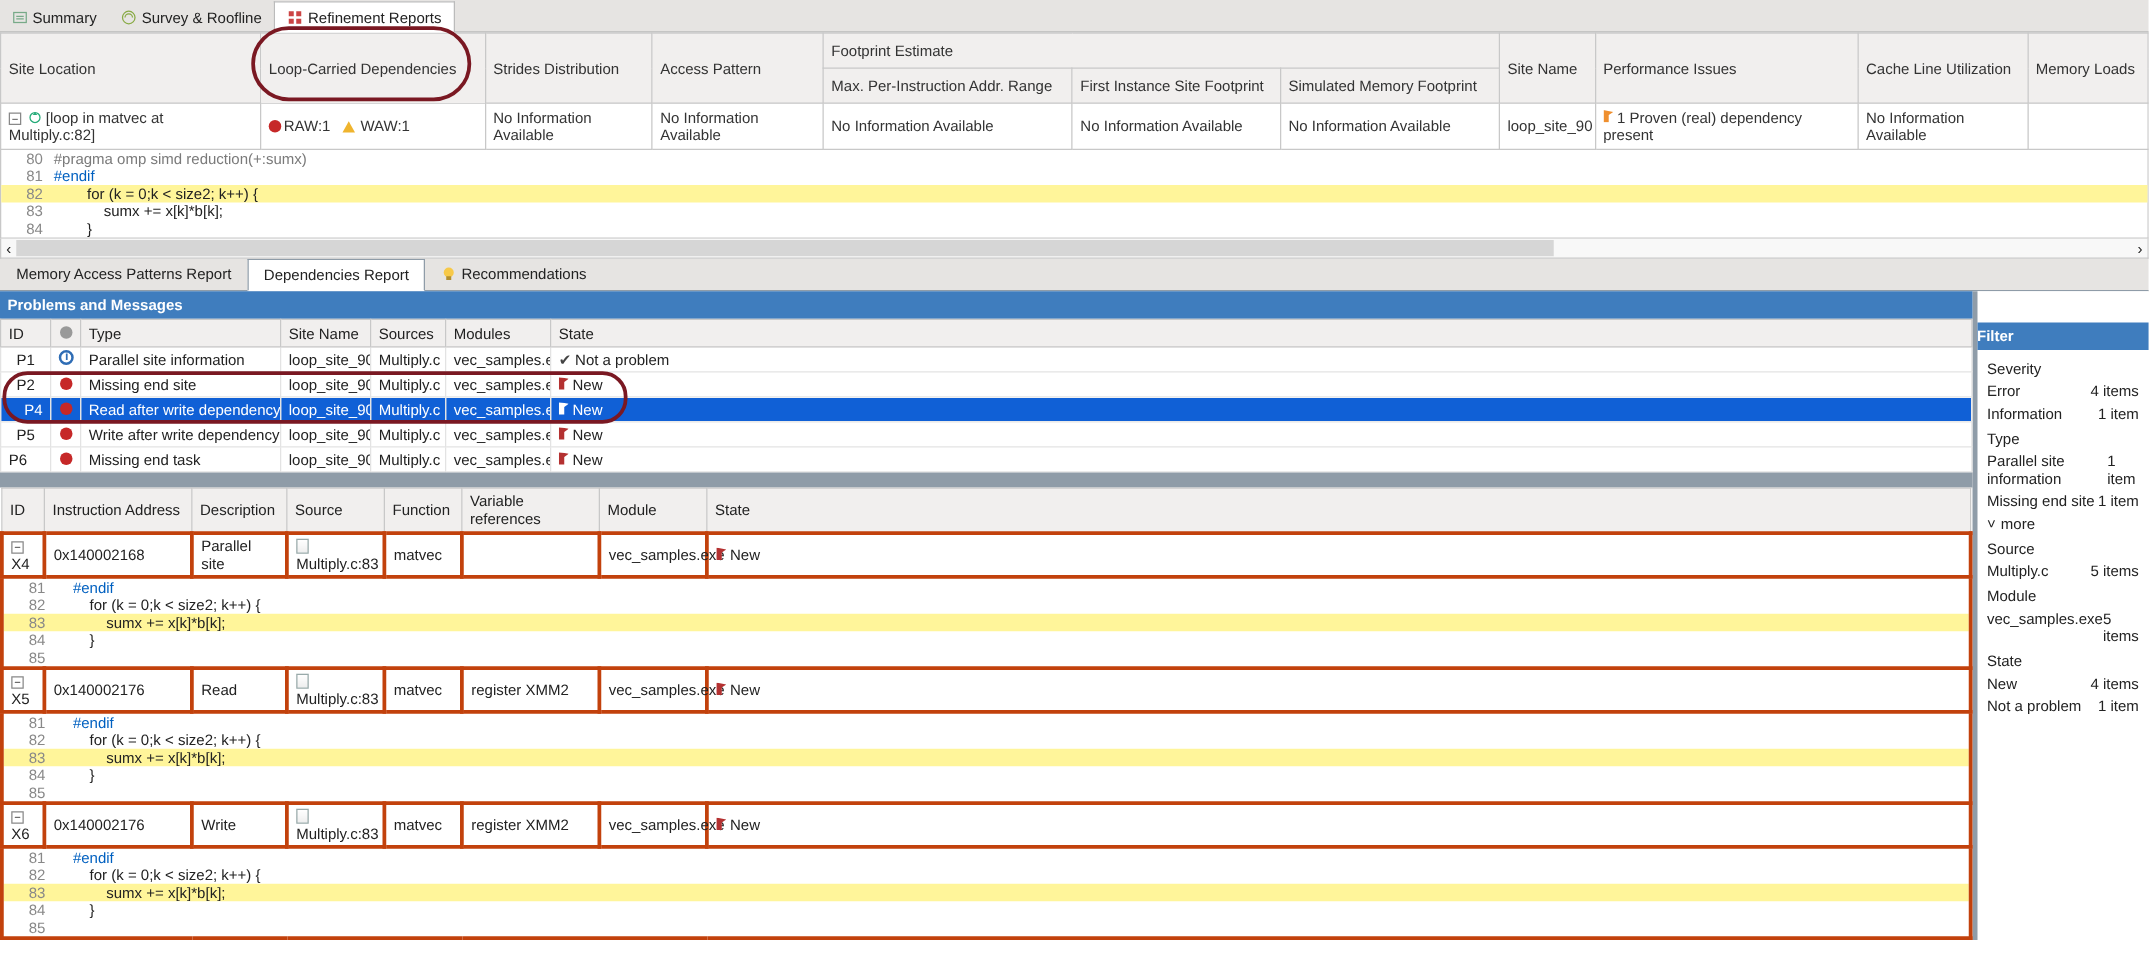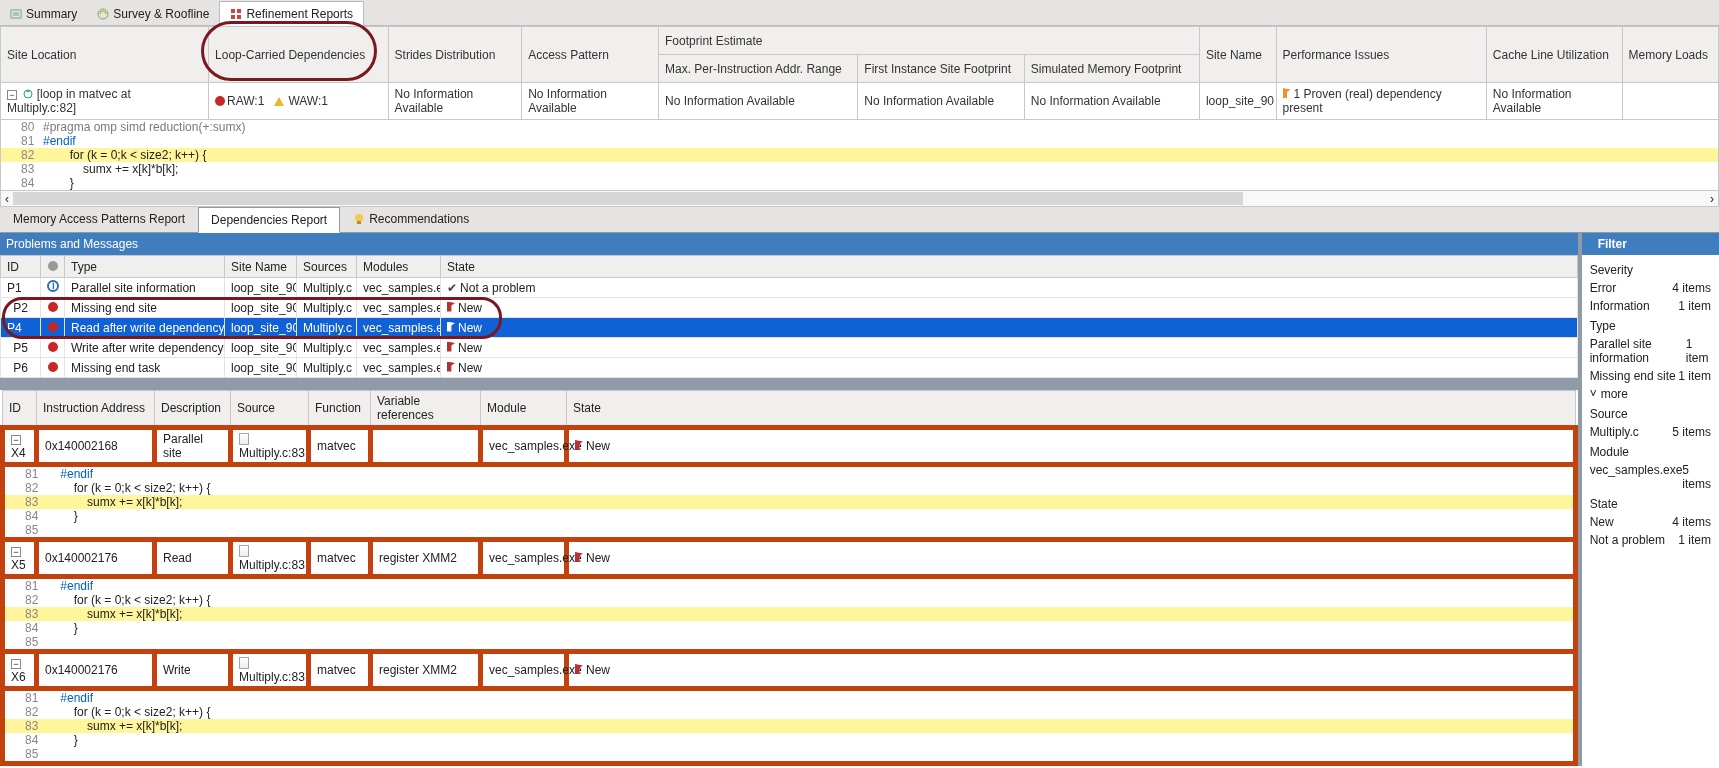--- a/index.html
+++ b/index.html
@@ -39,53 +39,53 @@
 .hscroll .arrow.l { left: 0; }
 .hscroll .arrow.r { right: 0; }
 
 
 .lowtabs { display: flex; background: #e6e4e2; border-bottom: 1px solid #8f9ca8; height: 26px; align-items: flex-end; }
 .lowtabs .tab { padding: 5px 12px 5px; border: 1px solid transparent; cursor: pointer; }
 .lowtabs .tab.active { background: #fff; border: 1px solid #8f9ca8; border-bottom: 1px solid #fff; margin-bottom: -1px; }
 .lowtabs .rec { display: flex; align-items: center; gap: 4px; }
 
 
-.sectionbar { background: #3f7dbe; color: #fff; font-weight: 400; padding: 4px 6px; }
+.sectionbar { background: #3f7dbe; color: #fff; font-weight: 700; padding: 4px 6px; }
 
 
 .split { display: flex; width: 100%; }
 .split .left { flex: 1 1 auto; min-width: 0; }
 .split .right { width: 332px; border-left: 4px solid #8f9ca8; display: flex; flex-direction: column; }
 
 .ptable { width: 100%; border-collapse: collapse; table-layout: fixed; }
 .ptable th { background: #f1efee; border: 1px solid #c8c8c8; padding: 3px 6px; text-align: left; font-weight: 400; height: 22px; }
 .ptable td { border: 1px solid #e3e3e3; padding: 2px 6px; height: 20px; white-space: nowrap; overflow: hidden; }
 .ptable tr.selected td { background: #1060d6; color: #fff; }
 .ptable tr.selected .flag { background: #fff; }
 .ptable .sev { width: 24px; text-align: center; }
 .sev .info { display: inline-block; width: 12px; height: 12px; border-radius: 50%; border: 2px solid #2f6db5; position: relative; }
 .sev .info::after { content:'i'; position:absolute; left:3px; top:-2px; font-size:10px; color:#2f6db5; font-weight:bold;}
 .chk::before { content: '✔'; color: #444; margin-right: 3px; }
 
 .anno-circle2 { position: absolute; border: 3px solid #7a1822; border-radius: 20px; pointer-events: none; }
 
 
 .filter { background: #fff; }
-.filter .hdr { background: #3f7dbe; color: #fff; padding: 4px 16px; font-weight: 600; }
+.filter .hdr { background: #3f7dbe; color: #fff; padding: 4px 0; font-weight: 600; margin-top: 25px; }
 .filter .grp { padding: 4px 8px; }
 .filter .grp .gt { font-weight: 400; padding: 4px 0 2px; }
 .filter .row { display: flex; justify-content: space-between; padding: 2px 0; cursor: pointer; }
 .filter .row.more::before { content: '˅'; margin-right: 4px; }
 .filter .row.more { justify-content: flex-start; }
 
 
 .cl-hdr { background: #8f9ca8; color: #fff; font-weight: 600; padding: 4px 6px; }
 .cltable { width: 100%; border-collapse: collapse; table-layout: fixed; }
 .cltable th { background: #f1efee; border: 1px solid #c8c8c8; padding: 3px 6px; text-align: left; font-weight: 400; height: 22px; }
-.cltable td { border: 5px solid #c2410c; padding: 2px 6px; height: 20px; }
+.cltable td { border: 3px solid #c2410c; padding: 2px 6px; height: 20px; }
 .srcicon { display: inline-block; width: 10px; height: 12px; border: 1px solid #9aa; margin-right: 3px; background: linear-gradient(#fff,#eee); vertical-align: -2px; }
 .expander { display:inline-block; width:10px; height:10px; border:1px solid #888; margin-right:3px; text-align:center; line-height:8px; font-size:9px; cursor:pointer; }
 </style>
 </head>
 <body>
 
 <div class="tabstrip">
   <div class="tab">
     <svg class="ti">
         <rect x="1" y="2" width="10" height="8" fill="none" stroke="#7a8"></rect>
@@ -223,57 +223,57 @@
         <th class="sev"><span class="dot" style="background:#999"></span></th>
         <th>Type</th>
         <th>Site Name</th>
         <th>Sources</th>
         <th>Modules</th>
         <th>State</th>
       </tr>
       </tbody>
         <tbody id="pm-body">
           <tr>
-            <td style="text-align:left">P1</td>
+            <td style="text-align:center">P1</td>
             <td class="sev"><span class="info"></span></td>
             <td>Parallel site information</td>
             <td>loop_site_90</td>
             <td>Multiply.c</td>
             <td>vec_samples.exe</td>
             <td><span class="chk"></span>Not a problem</td>
           </tr>
           <tr>
             <td style="text-align:center">P2</td>
             <td class="sev"><span class="dot red"></span></td>
             <td>Missing end site</td>
             <td>loop_site_90</td>
             <td>Multiply.c</td>
             <td>vec_samples.exe</td>
             <td><span class="flag"></span>New</td>
           </tr>
           <tr class="selected">
-            <td style="text-align:left">P4</td>
+            <td style="text-align:right">P4</td>
             <td class="sev"><span class="dot red"></span></td>
             <td>Read after write dependency</td>
             <td>loop_site_90</td>
             <td>Multiply.c</td>
             <td>vec_samples.exe</td>
             <td><span class="flag"></span>New</td>
           </tr>
           <tr>
             <td style="text-align:center">P5</td>
             <td class="sev"><span class="dot red"></span></td>
             <td>Write after write dependency</td>
             <td>loop_site_90</td>
             <td>Multiply.c</td>
             <td>vec_samples.exe</td>
             <td><span class="flag"></span>New</td>
           </tr>
           <tr>
-            <td style="text-align:center">P6</td>
+            <td style="text-align:left">P6</td>
             <td class="sev"><span class="dot red"></span></td>
             <td>Missing end task</td>
             <td>loop_site_90</td>
             <td>Multiply.c</td>
             <td>vec_samples.exe</td>
             <td><span class="flag"></span>New</td>
           </tr>
         </tbody>
     </table>
     <span class="anno-circle2" style="left:2px; top:64px; width:500px; height:42px;"></span>

